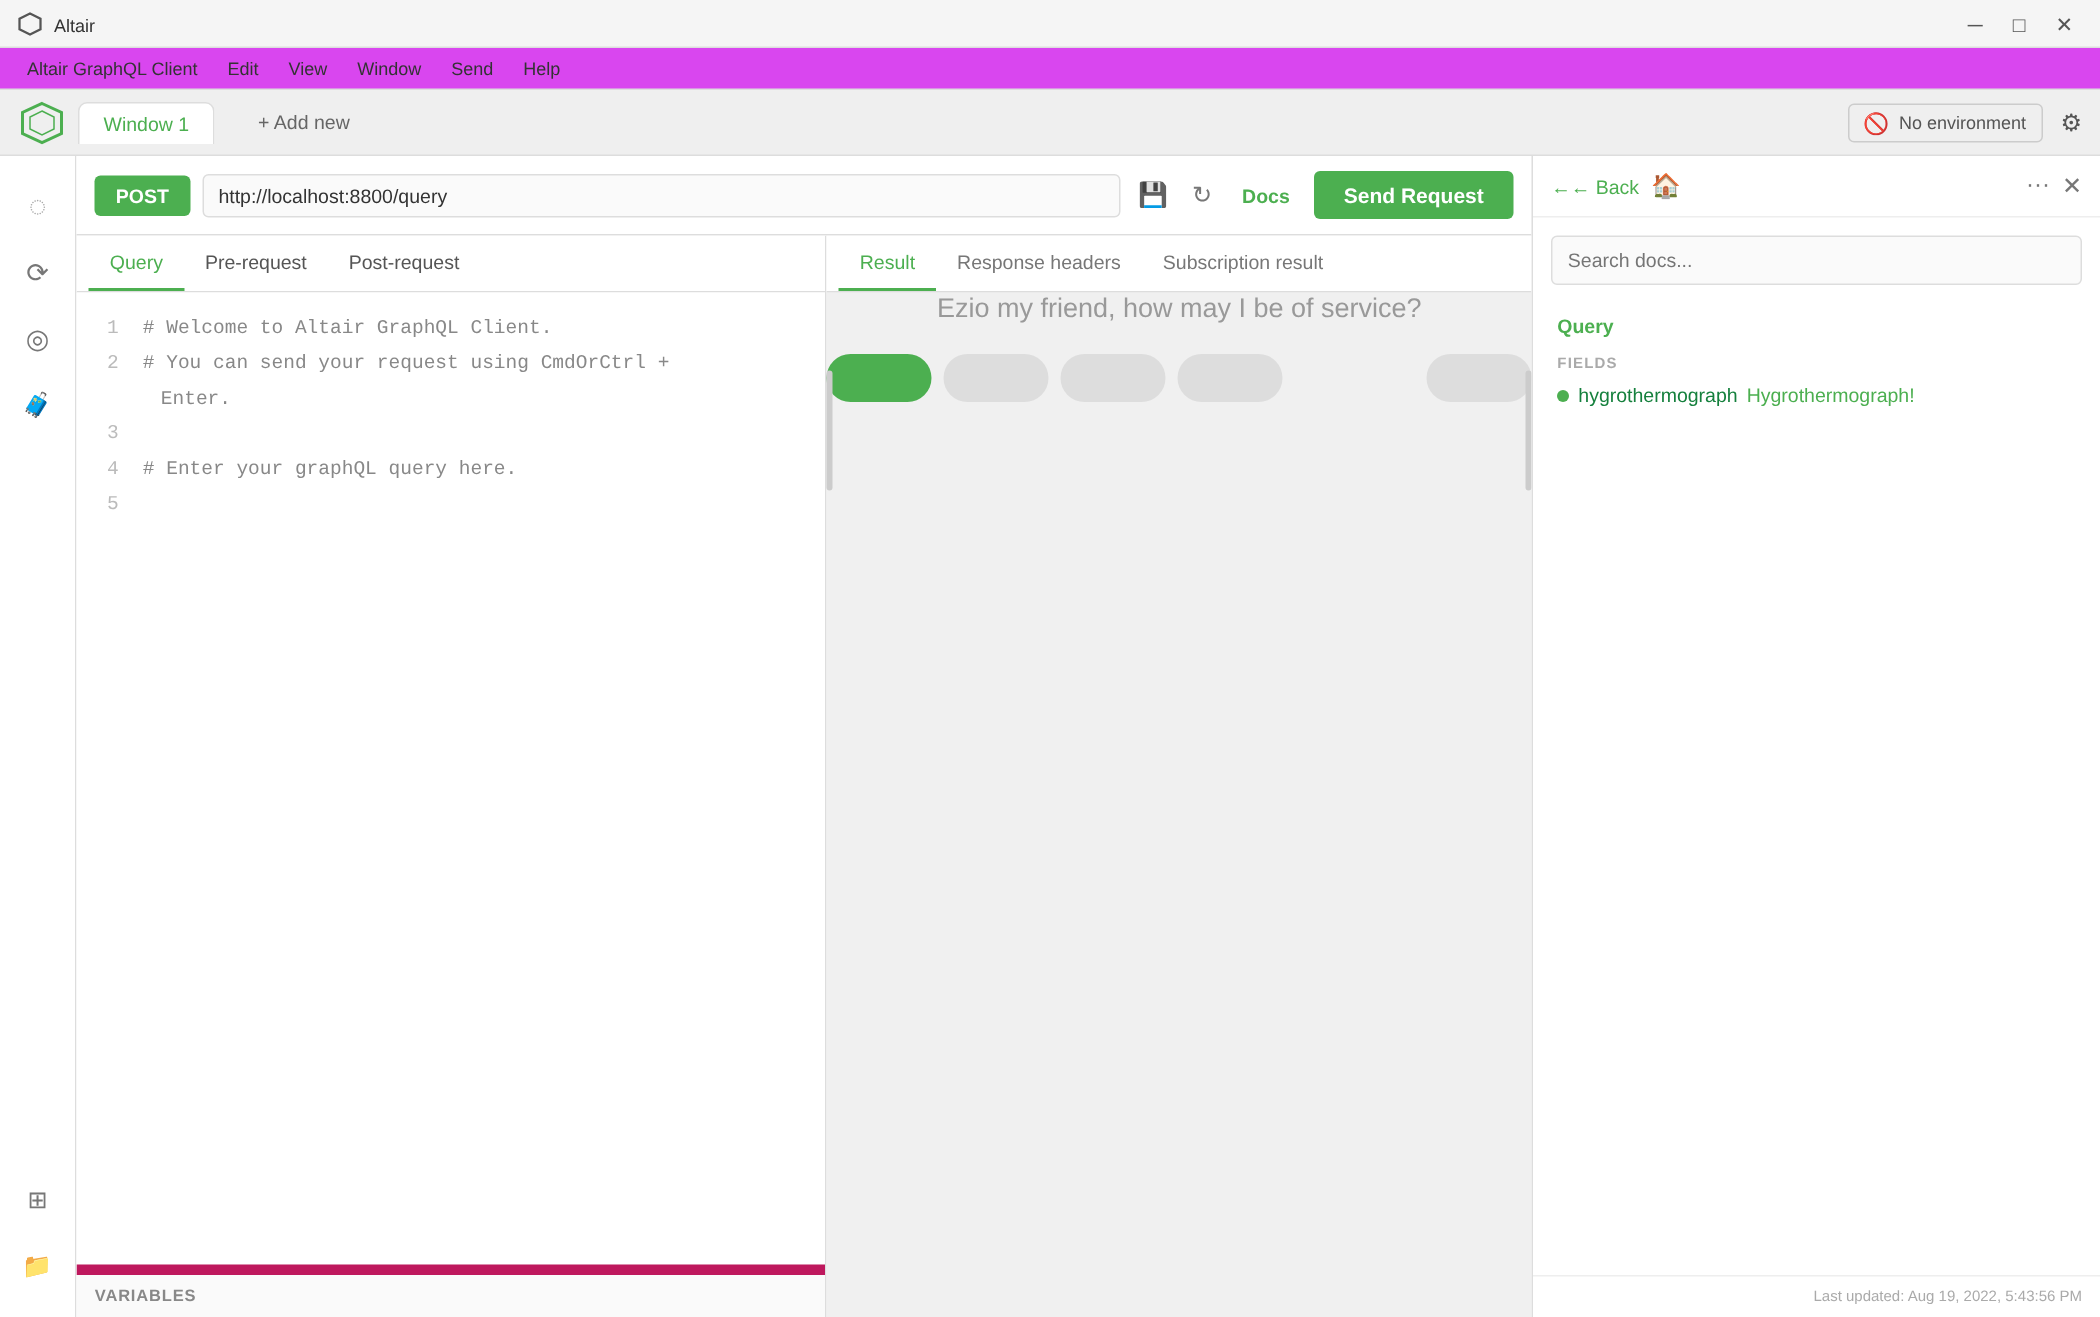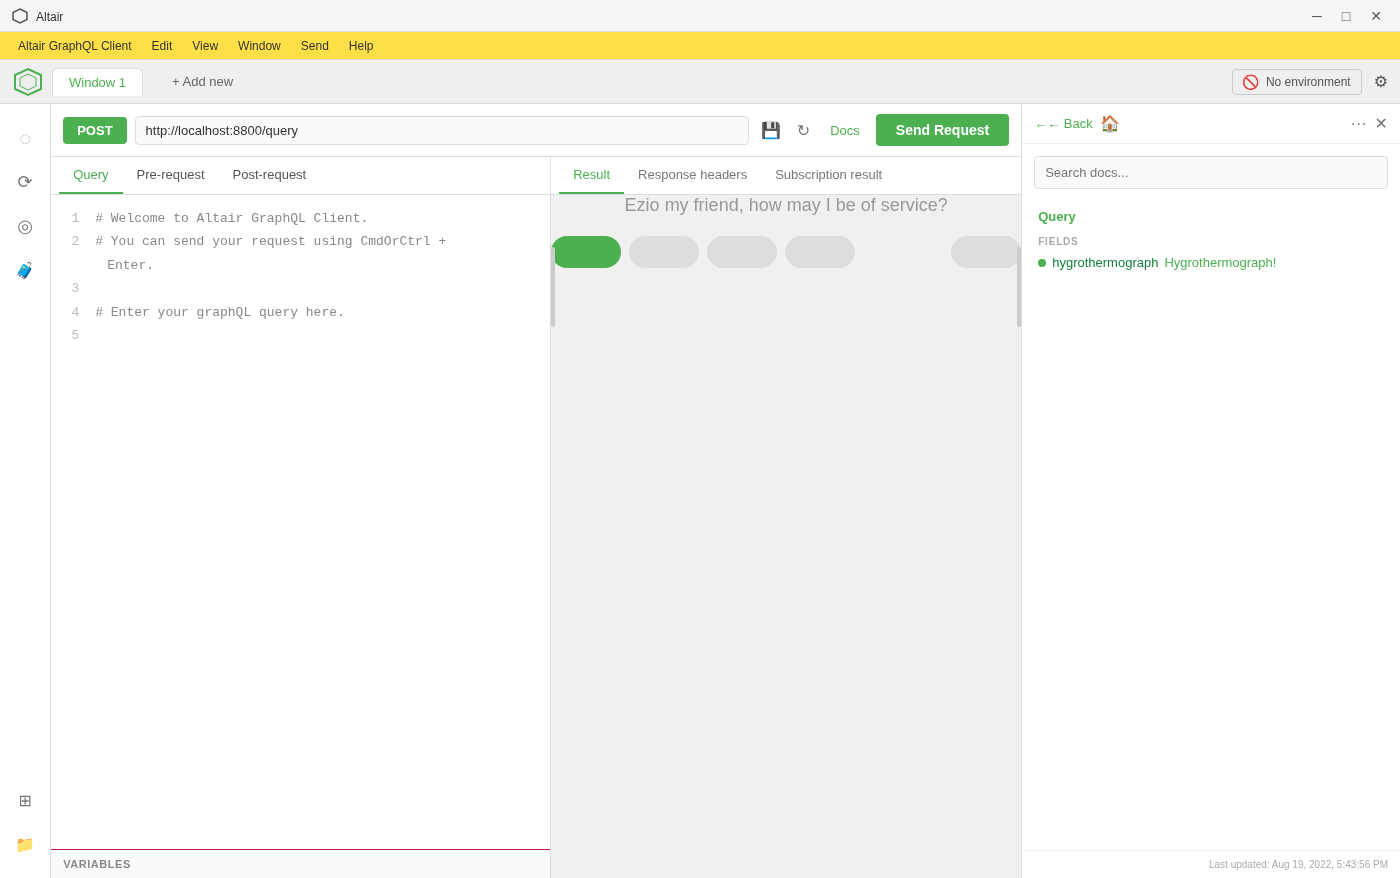--- a/index.html
+++ b/index.html
@@ -10,21 +10,21 @@
       display: flex; align-items: center; justify-content: space-between;
       background: #f5f5f5; height: 32px; padding: 0 12px;
       border-bottom: 1px solid #ddd; user-select: none;
     }
     .title-bar-left { display: flex; align-items: flex-end; gap: 8px; font-size: 12px; color: #333; }
     .title-bar-controls { display: flex; gap: 8px; }
     .title-bar-btn { background: none; border: none; cursor: pointer; font-size: 14px; color: #555; padding: 2px 6px; }
 
     
     .menu-bar {
-      display: flex; align-items: center; background: #fde047;
+      display: flex; align-items: center; background: #d946ef;
       height: 28px; padding: 0 8px; border-bottom: 1px solid #ddd;
       font-size: 12px; color: #333;
     }
     .menu-bar-item { padding: 4px 10px; cursor: pointer; border-radius: 3px; }
 
     
     .tab-bar {
       display: flex; align-items: center; background: #efefef;
       height: 44px; padding: 0 12px; border-bottom: 1px solid #ddd;
     }
@@ -53,36 +53,36 @@
 
     
     .url-bar {
       display: flex; align-items: center; background: #fff; padding: 10px 12px;
       border-bottom: 1px solid #ddd; gap: 8px;
     }
     .post-btn { background: #4caf50; color: #fff; border: none; border-radius: 4px; padding: 6px 14px; font-weight: bold; font-size: 13px; cursor: pointer; }
     .url-input { flex: 1; border: 1px solid #ddd; border-radius: 4px; padding: 6px 10px; font-size: 13px; color: #333; background: #fafafa; }
     .url-bar-actions { display: flex; align-items: center; gap: 8px; }
     .icon-btn { background: none; border: none; cursor: pointer; color: #777; font-size: 16px; padding: 4px; border-radius: 4px; }
-    .docs-btn { color: #4caf50; font-size: 13px; font-weight: 400; background: none; border: none; cursor: pointer; padding: 4px 8px; }
+    .docs-btn { color: #4caf50; font-size: 13px; font-weight: 700; background: none; border: none; cursor: pointer; padding: 4px 8px; }
     .send-btn { background: #4caf50; color: #fff; border: none; border-radius: 4px; padding: 8px 20px; font-size: 14px; font-weight: 600; cursor: pointer; }
 
     
     .editor-result-split { display: flex; flex: 1; overflow: hidden; }
 
     
     .editor-panel { width: 500px; display: flex; flex-direction: column; border-right: 1px solid #ddd; background: #fff; }
     .editor-tabs { display: flex; border-bottom: 1px solid #ddd; padding: 0 8px; }
     .editor-tab { padding: 10px 14px; font-size: 13px; color: #555; cursor: pointer; border-bottom: 2px solid transparent; }
     .editor-tab.active { color: #4caf50; border-bottom: 2px solid #4caf50; font-weight: 500; }
     .code-editor { flex: 1; padding: 12px; font-family: 'Courier New', monospace; font-size: 13px; overflow-y: auto; background: #fff; }
     .code-line { display: flex; gap: 16px; line-height: 1.8; }
     .line-num { color: #bbb; min-width: 16px; text-align: right; user-select: none; }
     .line-code { color: #888; }
-    .variables-bar { padding: 8px 12px; border-top: 1px solid #be185d; font-size: 11px; font-weight: 700; color: #888; letter-spacing: 0.05em; text-transform: uppercase; cursor: pointer; background: #fafafa; }
+    .variables-bar { padding: 8px 12px; border-top: 7px solid #be185d; font-size: 11px; font-weight: 700; color: #888; letter-spacing: 0.05em; text-transform: uppercase; cursor: pointer; background: #fafafa; }
 
     
     .result-panel { flex: 1; display: flex; flex-direction: column; background: #f0f0f0; position: relative; }
     .result-tabs { display: flex; border-bottom: 1px solid #ddd; padding: 0 8px; background: #fff; }
     .result-tab { padding: 10px 14px; font-size: 13px; color: #777; cursor: pointer; border-bottom: 2px solid transparent; }
     .result-tab.active { color: #4caf50; border-bottom: 2px solid #4caf50; }
     .result-content { flex: 1; display: flex; align-items: center; flex-direction: column; gap: 20px; }
 
     
     .welcome-msg { font-size: 18px; color: #999; text-align: center; }

